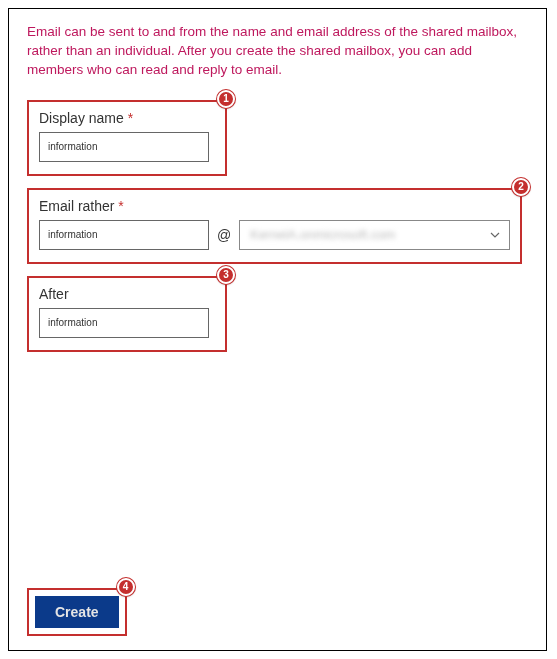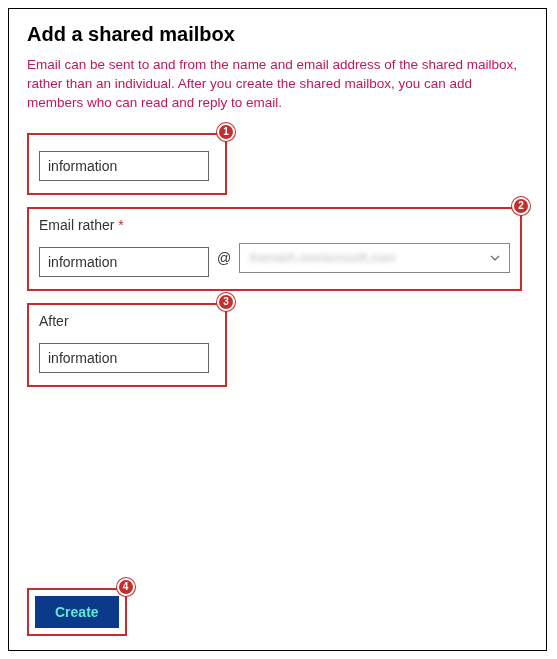--- a/index.html
+++ b/index.html
@@ -54,24 +54,23 @@
       display: block;
     }
     .required {
       color: #c42f2e;
     }
     .text-input {
       width: 170px;
       height: 30px;
       border: 1px solid #666;
       padding: 4px 8px;
-      font-size: 14px;
+      font-size: 10px;
       color: #333;
       font-family: inherit;
-      margin-top: 8px;
     }
     .email-row {
       display: flex;
       align-items: center;
       gap: 8px;
     }
     .at-sign {
       font-size: 14px;
       color: #333;
     }
@@ -127,40 +126,43 @@
     .create-wrap {
       position: absolute;
       left: 18px;
       bottom: 14px;
       border: 2px solid #c42f2e;
       padding: 6px;
     }
     .badge-4 { top: -12px; right: -10px; }
     .create-btn {
       background: #0b3a8a;
-      color: #5eead4;
+      color: #e5e5e5;
       border: none;
       font-size: 14px;
       font-weight: 600;
       padding: 8px 20px;
       cursor: pointer;
       font-family: inherit;
     }
   </style>
 </head>
 <body>
 
 <div class="panel">
 
-  <h1 class="title">Add a shared mailbox</h1>
 
   <p class="description">Email can be sent to and from the name and email address of the shared mailbox, rather than an individual. After you create the shared mailbox, you can add members who can read and reply to email.</p>
 
   <div class="group group-1">
     <div class="badge badge-1">1</div>
+    <label class="field-label">
+      <span>Display name</span>
+      <span class="required">*</span>
+    </label>
     <input type="text" class="text-input" value="information" style="">
   </div>
 
   <div class="group group-2">
     <div class="badge badge-2">2</div>
     <label class="field-label">
       <span>Email rather</span>
       <span class="required">*</span>
     </label>
     <div class="email-row">

